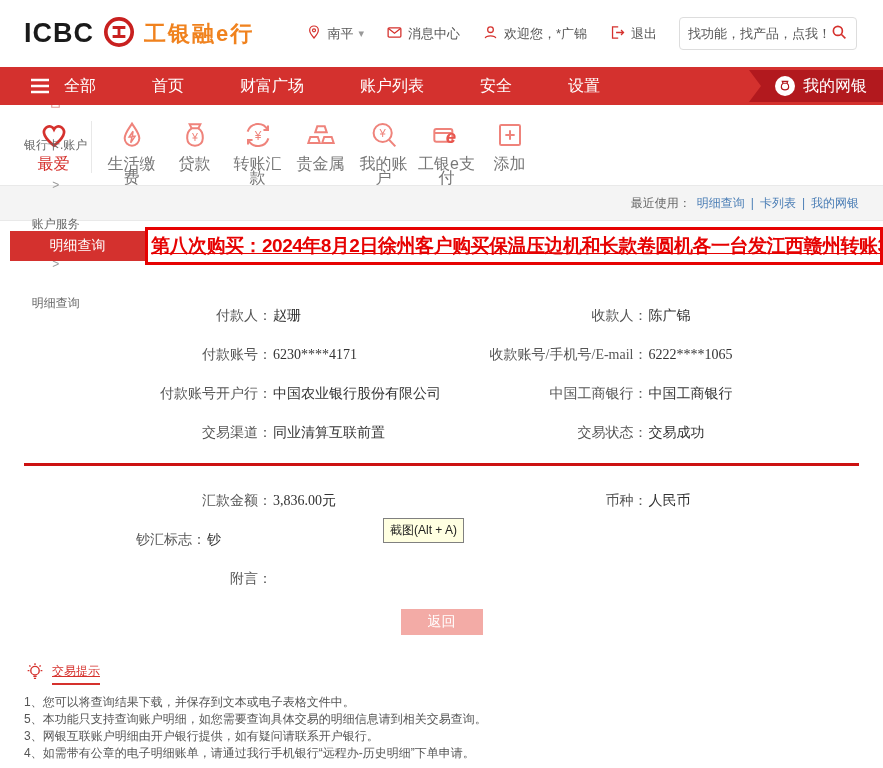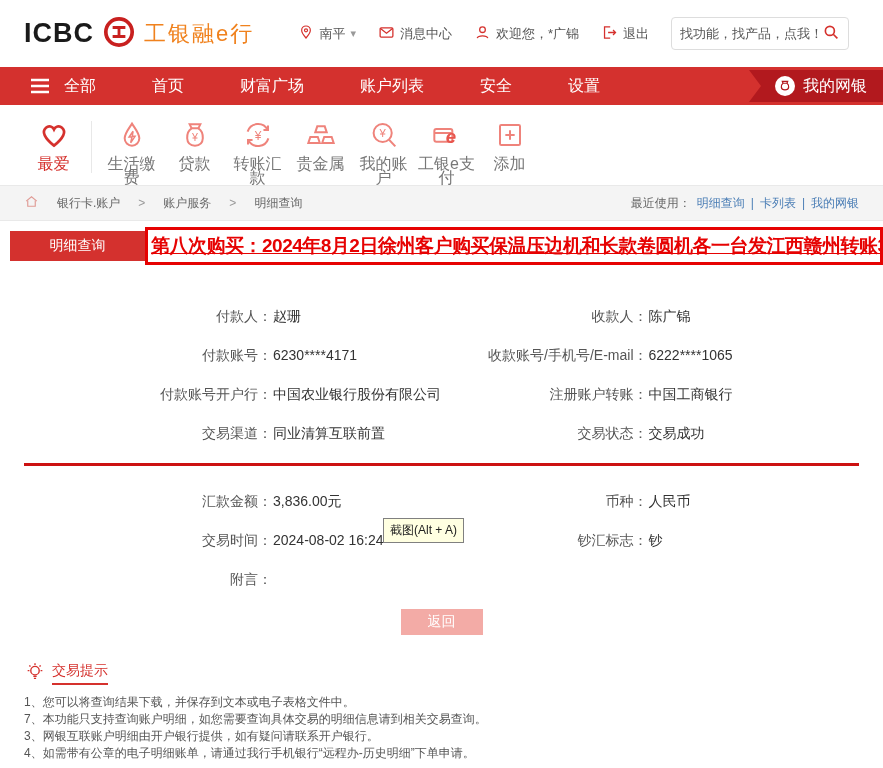--- a/index.html
+++ b/index.html
@@ -1,24 +1,24 @@
 <!DOCTYPE html>
 <html><head>
 <meta charset="utf-8">
 <style>
   * { box-sizing: border-box; margin: 0; padding: 0; }
   html,body { width:883px; height:768px; overflow:hidden; }
   body { font-family:"Liberation Sans","DejaVu Sans",sans-serif; background:#e3e3e3; position:relative; }
   .page { background:#fff; width:883px; min-height:733px; }
 
   
-  .header { height:67px; display:flex; align-items:center; padding:0 34px 0 24px; background:#fff; }
+  .header { height:67px; display:flex; align-items:center; padding:0 26px 0 24px; background:#fff; }
   .logo-wrap { display:flex; align-items:center; gap:8px; }
   .logo-icbc { font-size:27px; font-weight:bold; color:#1a1a1a; letter-spacing:1px; }
-  .brand { font-size:22px; font-weight:normal; color:#f0821e; letter-spacing:2px; }
+  .brand { font-size:22px; font-weight:bold; color:#f0821e; letter-spacing:2px; }
   .header-right { margin-left:auto; display:flex; align-items:center; gap:22px; font-size:13px; color:#555; }
   .hitem { display:flex; align-items:center; gap:5px; cursor:pointer; white-space:nowrap; }
   .caret { color:#999; font-size:11px; }
   .searchbox { display:flex; align-items:center; border:1px solid #ddd; border-radius:4px; padding:5px 8px; width:178px; background:#fff; }
   .searchbox input { border:none; outline:none; flex:1; font-size:13px; color:#333; font-family:inherit; width:130px; }
   .searchbox input::placeholder { color:#555; }
 
   
   .nav { position:relative; height:38px; background:#d4312e; display:flex; align-items:center; padding-left:30px; gap:0; }
   .nav-item { color:#fff; font-size:16px; margin-right:56px; cursor:pointer; white-space:nowrap; }
@@ -32,55 +32,55 @@
   .shortcuts { display:flex; align-items:flex-start; padding:14px 0 10px 22px; background:#fff; height:80px; }
   .sc-item { width:63px; display:flex; flex-direction:column; align-items:center; gap:6px; cursor:pointer; }
   .sc-item .sc-label { font-size:16px; color:#777; text-align:center; line-height:14px; }
   .sc-fav .sc-label { color:#d5312d; }
   .sc-divider { width:1px; height:52px; background:#e8e8e8; margin:2px 8px 0 6px; }
   svg.sc-ic { display:block; }
 
   
   .breadcrumb-bar { height:36px; background:#f4f4f4; border-top:1px solid #e9e9e9; border-bottom:1px solid #e9e9e9;
     display:flex; align-items:center; padding:0 24px; font-size:12px; color:#666; }
-  .bc-left { display:flex; align-items:center; gap:18px; }
+  .bc-left { display:flex; align-items:center; gap:24px;flex-direction:column; }
   .bc-sep { color:#999; }
   .bc-link { cursor:pointer; }
   .bc-right { margin-left:auto; display:flex; align-items:center; gap:6px; }
   .recent-link { color:#4a7db5; cursor:pointer; }
   .recent-sep { color:#4a7db5; }
 
   
   .titlebar { position:relative; margin:10px 10px 0 10px; height:30px; background:#d4312e; }
   .tab-label { position:absolute; left:0; top:0; width:135px; height:30px; display:flex; align-items:center; justify-content:center;
     color:#fff; font-size:14px; cursor:pointer; }
   .annotation { position:absolute; left:135px; right:-10px; top:-4px; height:38px; background:#fff;
     border:3px solid #e60202; display:flex; align-items:center; padding:0 3px; overflow:hidden; }
   .annotation span { font-size:19px; font-weight:bold; color:#e60202; white-space:nowrap; text-decoration:underline; letter-spacing:-0.5px; }
 
   
-  .form { padding-top:46px; background:#fff; }
+  .form { padding-top:46px; background:#fff;font-family:Liberation Serif, serif; }
   .frow { display:flex; margin-bottom:21px; }
   .cell { width:50%; display:flex; font-size:14px; line-height:18px; }
   .cell .lbl { color:#555; text-align:right; }
   .cell.cl .lbl { flex:0 0 272px; }
   .cell.cr .lbl { flex:0 0 206px; }
   .cell .val { color:#333; margin-left:1px; }
   .red-divider { border:none; border-top:3px solid #cc1111; margin:14px 24px 26px 24px; }
   .back-btn { display:block; margin:10px auto 0 auto; width:82px; height:26px; background:#f3aba6; color:#fff;
     border:none; font-size:14px; font-family:inherit; cursor:pointer; }
 
   
   .tooltip { position:absolute; left:383px; top:518px; background:#ffffe1; border:1px solid #808080;
     font-size:12px; color:#222; padding:3px 6px; z-index:30; }
 
   
   .tips { padding:26px 24px 0 24px; background:#fff; }
   .tips-title { display:flex; align-items:center; gap:6px; }
-  .tips-title span { color:#d5312d; font-size:14px; border-bottom:2px solid #d5312d; padding-bottom:3px; }
+  .tips-title span { color:#d5312d; font-size:12px; border-bottom:2px solid #d5312d; padding-bottom:3px;text-decoration:underline; }
   .tips-list { margin-top:8px; font-size:12px; color:#555; line-height:17px; padding-bottom:14px; }
 </style>
 </head>
 <body>
 
 <div class="page">
 
   <div class="header">
     <div class="logo-wrap">
       <span class="logo-icbc">ICBC</span>
@@ -294,21 +294,21 @@
           <span class="val">6222****1065</span>
         </div>
     </div>
 
     <div class="frow">
       <div class="cell cl">
           <span class="lbl">付款账号开户行：</span>
           <span class="val">中国农业银行股份有限公司</span>
         </div>
       <div class="cell cr">
-          <span class="lbl">注册账户转账：</span>
+          <span class="lbl">中国工商银行：</span>
           <span class="val">中国工商银行</span>
         </div>
     </div>
 
     <div class="frow">
       <div class="cell cl">
           <span class="lbl">交易渠道：</span>
           <span class="val">同业清算互联前置</span>
         </div>
       <div class="cell cr">
@@ -324,24 +324,20 @@
           <span class="lbl">汇款金额：</span>
           <span class="val">3,836.00元</span>
         </div>
       <div class="cell cr">
           <span class="lbl">币种：</span>
           <span class="val">人民币</span>
         </div>
     </div>
 
     <div class="frow">
-      <div class="cell cl">
-          <span class="lbl">交易时间：</span>
-          <span class="val">2024-08-02 16:24</span>
-        </div>
       <div class="cell cr">
           <span class="lbl">钞汇标志：</span>
           <span class="val">钞</span>
         </div>
     </div>
 
     <div class="frow">
       <div class="cell cl">
           <span class="lbl">附言：</span>
           <span class="val"></span>
@@ -358,21 +354,21 @@
         <svg width="22" height="22" viewBox="0 0 24 24" fill="none" stroke="#d5312d" stroke-width="1.5">
           <circle cx="12" cy="10.5" r="4.6"></circle>
           <path d="M10.2 16.6h3.6M10.8 19h2.4"></path>
           <path d="M12 2.5v1.8M4 10.5h1.9M18.1 10.5H20M5.8 4.8l1.3 1.3M18.2 4.8l-1.3 1.3"></path>
         </svg>
       </span>
       <span>交易提示</span>
     </div>
     <div class="tips-list">
       <div>1、您可以将查询结果下载，并保存到文本或电子表格文件中。</div>
-      <div>7、本功能只支持查询账户明细，如您需要查询具体交易的明细信息请到相关交易查询。</div>
+      <div>5、本功能只支持查询账户明细，如您需要查询具体交易的明细信息请到相关交易查询。</div>
       <div>3、网银互联账户明细由开户银行提供，如有疑问请联系开户银行。</div>
       <div>4、如需带有公章的电子明细账单，请通过我行手机银行“远程办-历史明细”下单申请。</div>
     </div>
   </div>
 
 </div>
 
 <div class="tooltip">截图(Alt + A)</div>
 
 </body></html>

